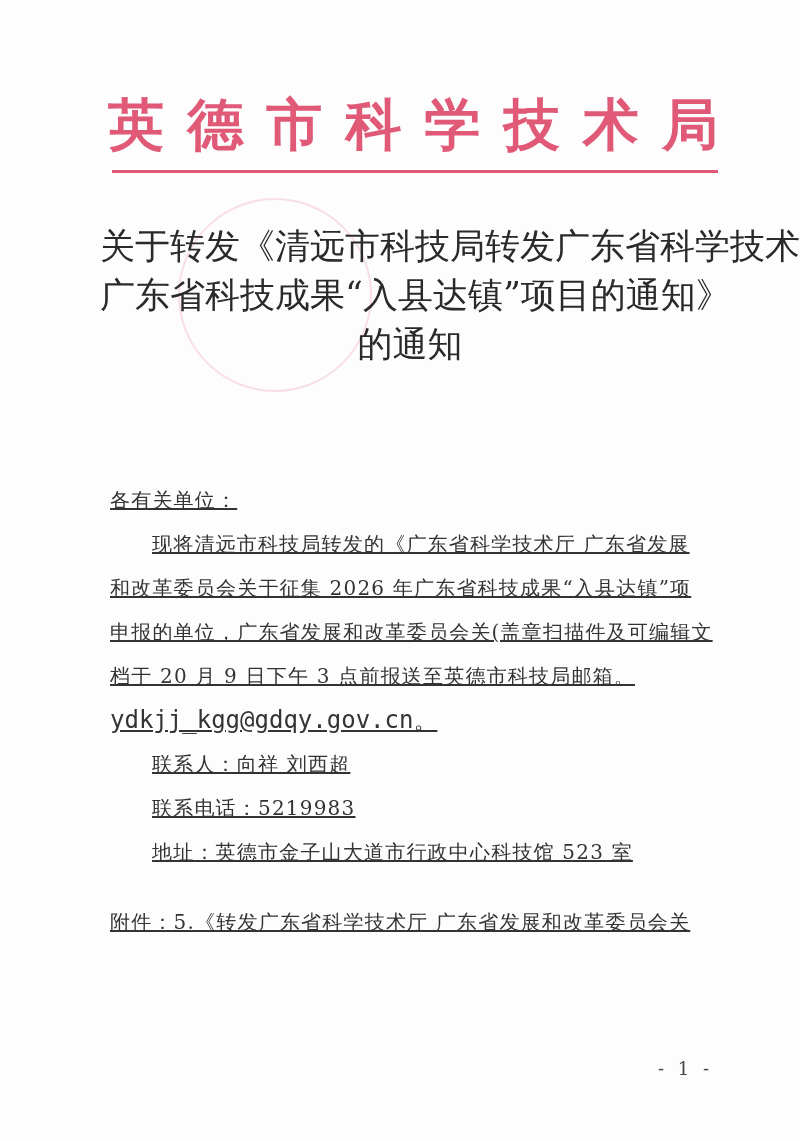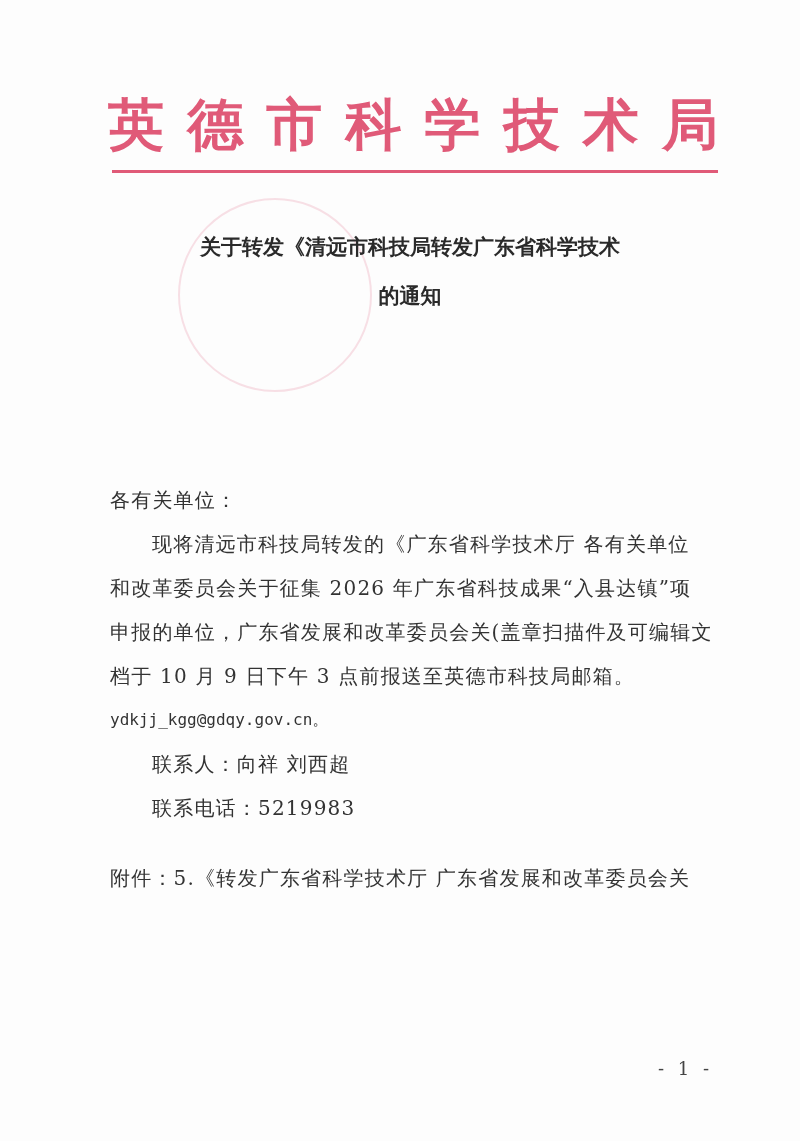--- a/index.html
+++ b/index.html
@@ -7,28 +7,28 @@
            font-family: "DejaVu Serif", "Liberation Serif", serif; color: #2b2b2b; }
     .page { position: absolute; left: 0; top: 0; width: 800px; height: 1141px; background: #fdfdfd; }
     .letterhead { position: absolute; left: 108px; top: 92px; width: 610px;
                   display: flex; justify-content: space-between;
                   font-size: 56px; font-weight: bold; color: #e05a78; letter-spacing: 0; line-height: 64px; }
     .letterhead span { display: inline-block; }
     .red-rule { position: absolute; left: 112px; top: 170px; width: 606px; height: 3px; background: #e05a78; }
     .seal { position: absolute; left: 178px; top: 198px; width: 190px; height: 190px; border-radius: 50%;
             border: 2px solid rgba(224,90,120,0.18); }
     .doc-title { position: absolute; left: 100px; top: 222px; width: 620px; text-align: center;
-                 font-size: 21px; font-weight: bold; line-height: 49px; color: #2a2a2a; }
+                 font-size: 35px; font-weight: normal; line-height: 49px; color: #2a2a2a; }
     .doc-title div { white-space: nowrap; }
     .body { position: absolute; left: 110px; top: 478px; width: 620px; font-size: 20px; line-height: 44px;
             color: #333; letter-spacing: 1.2px; }
-    .line { white-space: nowrap; }
+    .line { white-space: nowrap; text-decoration: underline; }
     .indent { padding-left: 42px; }
     .indent2 { padding-left: 88px; }
-    .email { font-family: "DejaVu Sans Mono", "Liberation Mono", monospace; font-size: 16px; letter-spacing: 0; }
+    .email { font-family: "DejaVu Sans Mono", "Liberation Mono", monospace; font-size: 24px; letter-spacing: 0; }
     .gap { height: 26px; }
     .page-num { position: absolute; left: 658px; top: 1058px; font-size: 18px; color: #444; letter-spacing: 4px; }
   </style>
 </head>
 <body>
 
 <div class="page">
   <div class="seal"></div>
 
   <div class="letterhead">
@@ -38,30 +38,32 @@
     <span>科</span>
     <span>学</span>
     <span>技</span>
     <span>术</span>
     <span>局</span>
   </div>
   <div class="red-rule"></div>
 
   <div class="doc-title">
     <div>关于转发《清远市科技局转发广东省科学技术</div>
+    <div>广东省科技成果“入县达镇”项目的通知》</div>
     <div>的通知</div>
   </div>
 
   <div class="body">
     <div class="line">各有关单位：</div>
-    <div class="line indent">现将清远市科技局转发的《广东省科学技术厅 各有关单位</div>
+    <div class="line indent">现将清远市科技局转发的《广东省科学技术厅 广东省发展</div>
     <div class="line">和改革委员会关于征集 2026 年广东省科技成果“入县达镇”项</div>
     <div class="line">申报的单位，广东省发展和改革委员会关(盖章扫描件及可编辑文</div>
-    <div class="line">档于 10 月 9 日下午 3 点前报送至英德市科技局邮箱。</div>
+    <div class="line">档于 20 月 9 日下午 3 点前报送至英德市科技局邮箱。</div>
     <div class="line email">ydkjj_kgg@gdqy.gov.cn。</div>
     <div class="line indent">联系人：向祥 刘西超</div>
     <div class="line indent">联系电话：5219983</div>
+    <div class="line indent">地址：英德市金子山大道市行政中心科技馆 523 室</div>
     <div class="gap"></div>
     <div class="line">附件：5.《转发广东省科学技术厅 广东省发展和改革委员会关</div>
   </div>
 
   <div class="page-num">- 1 -</div>
 </div>
 
 </body></html>

